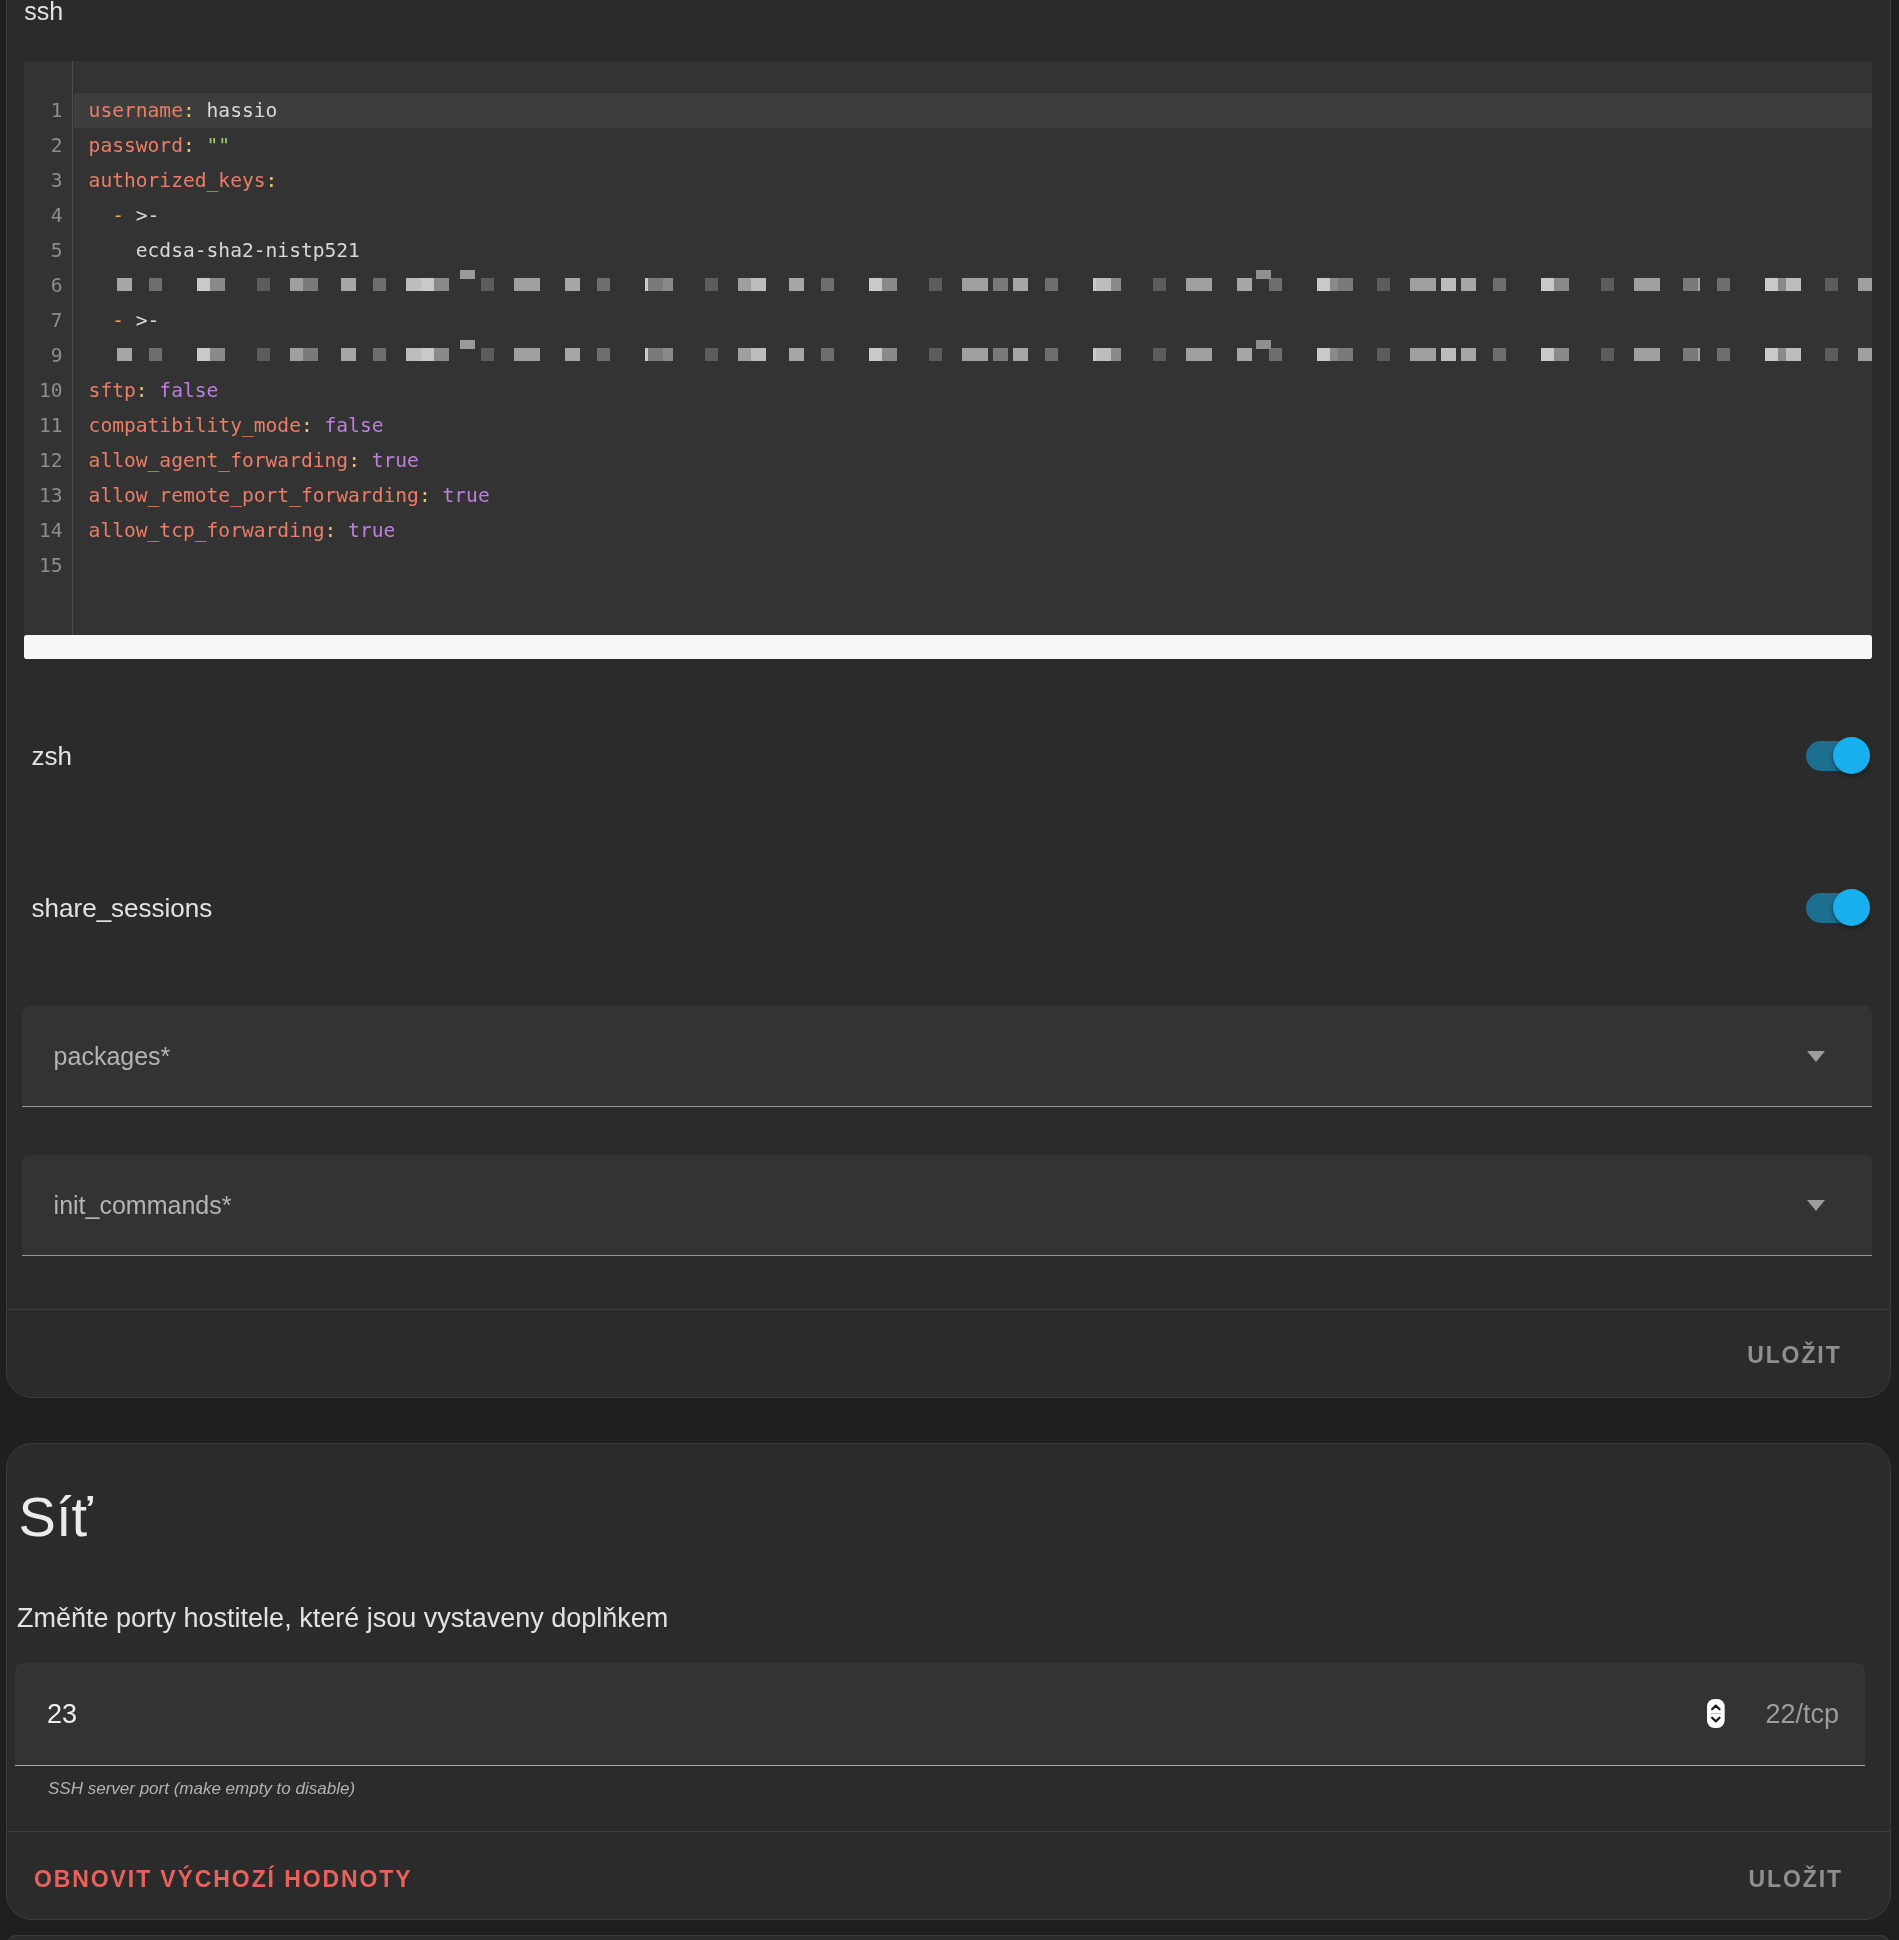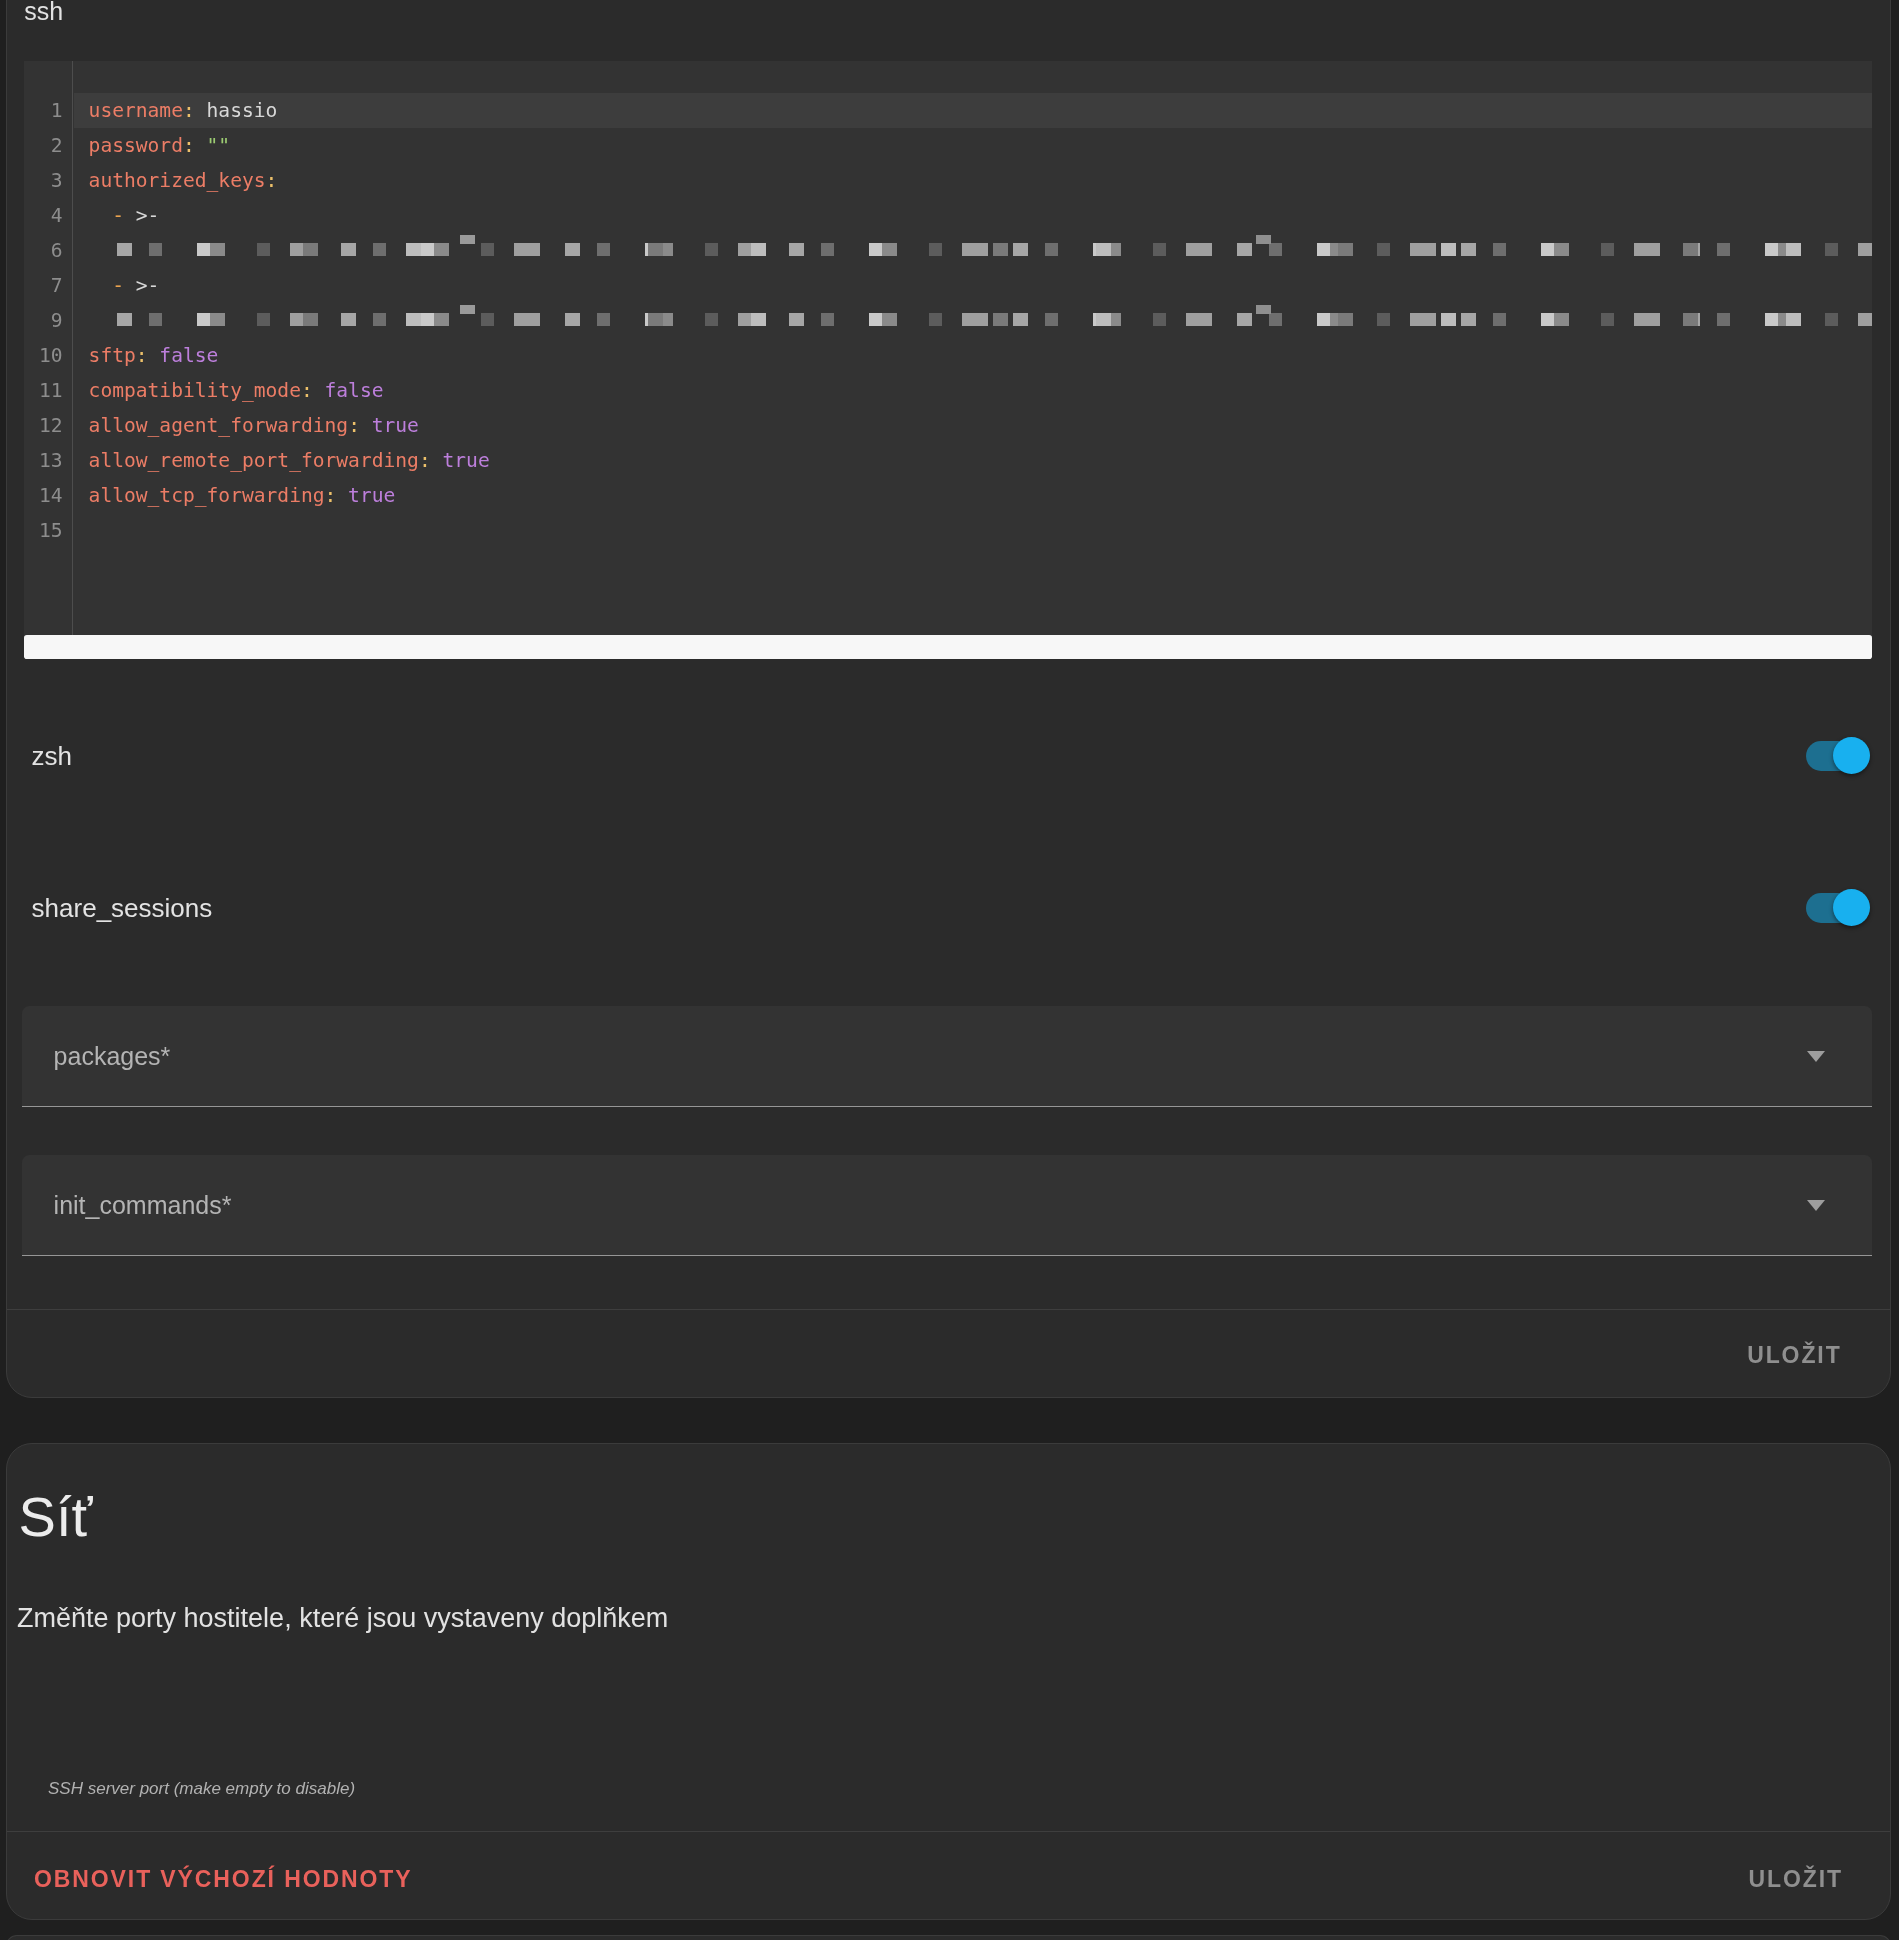--- a/index.html
+++ b/index.html
@@ -76,20 +76,21 @@
   <div class="card card-options">
     <div class="field-label">ssh</div>
 
     <div class="editor">
       <div class="gutter-divider"></div>
       <div class="editor-pad">
           <div class="cm-row active"><span class="ln">1</span><span class="code"><span class="tk-key">username</span><span class="tk-colon">:</span><span class="tk-plain"> hassio</span></span></div>
           <div class="cm-row"><span class="ln">2</span><span class="code"><span class="tk-key">password</span><span class="tk-colon">:</span><span class="tk-str"> ""</span></span></div>
           <div class="cm-row"><span class="ln">3</span><span class="code"><span class="tk-key">authorized_keys</span><span class="tk-colon">:</span></span></div>
           <div class="cm-row"><span class="ln">4</span><span class="code"><span class="tk-plain">  </span><span class="tk-dash">-</span><span class="tk-plain"> &gt;-</span></span></div>
+          <div class="cm-row"><span class="ln">5</span><span class="code"><span class="tk-plain">    ecdsa-sha2-nistp521</span></span></div>
           <div class="cm-row"><span class="ln">6</span><span class="code"><span class="tk-redacted"></span></span></div>
           <div class="cm-row"><span class="ln">7</span><span class="code"><span class="tk-plain">  </span><span class="tk-dash">-</span><span class="tk-plain"> &gt;-</span></span></div>
           <div class="cm-row"><span class="ln">9</span><span class="code"><span class="tk-redacted"></span></span></div>
           <div class="cm-row"><span class="ln">10</span><span class="code"><span class="tk-key">sftp</span><span class="tk-colon">:</span><span class="tk-bool"> false</span></span></div>
           <div class="cm-row"><span class="ln">11</span><span class="code"><span class="tk-key">compatibility_mode</span><span class="tk-colon">:</span><span class="tk-bool"> false</span></span></div>
           <div class="cm-row"><span class="ln">12</span><span class="code"><span class="tk-key">allow_agent_forwarding</span><span class="tk-colon">:</span><span class="tk-bool"> true</span></span></div>
           <div class="cm-row"><span class="ln">13</span><span class="code"><span class="tk-key">allow_remote_port_forwarding</span><span class="tk-colon">:</span><span class="tk-bool"> true</span></span></div>
           <div class="cm-row"><span class="ln">14</span><span class="code"><span class="tk-key">allow_tcp_forwarding</span><span class="tk-colon">:</span><span class="tk-bool"> true</span></span></div>
           <div class="cm-row"><span class="ln">15</span><span class="code"></span></div>
         </div>
@@ -120,20 +121,32 @@
     <div class="text-button" style="right:48px;top:1367px;">ULOŽIT</div>
   </div>
 
   <div class="card card-network">
     <div class="divider" style="top:387px;"></div>
   </div>
 
   <div class="net-title">Síť</div>
   <div class="net-desc">Změňte porty hostitele, které jsou vystaveny doplňkem</div>
 
+  <div class="port-field">
+    <div class="port-value">23</div>
+    <div class="stepper">
+      <svg width="17.7" height="29" viewBox="0 0 19 31">
+        <rect x="0" y="0" width="19" height="31" rx="8" fill="#ffffff"></rect>
+        <path d="M5.5 11 L9.5 7 L13.5 11" stroke="#1c1c1c" stroke-width="2.4" fill="none" stroke-linecap="round" stroke-linejoin="round"></path>
+        <path d="M5.5 20 L9.5 24 L13.5 20" stroke="#1c1c1c" stroke-width="2.4" fill="none" stroke-linecap="round" stroke-linejoin="round"></path>
+        <line x1="4" y1="15.5" x2="15" y2="15.5" stroke="#c9c9c9" stroke-width="1.5"></line>
+      </svg>
+    </div>
+    <div class="port-suffix">22/tcp</div>
+  </div>
   <div class="helper-text">SSH server port (make empty to disable)</div>
 
   <div class="text-button danger" style="left:34px;top:1866px;">OBNOVIT VÝCHOZÍ HODNOTY</div>
   <div class="text-button" style="right:57px;top:1866px;">ULOŽIT</div>
 
   <div class="next-card-peek"></div>
 </div>
 
 
 </body></html>

